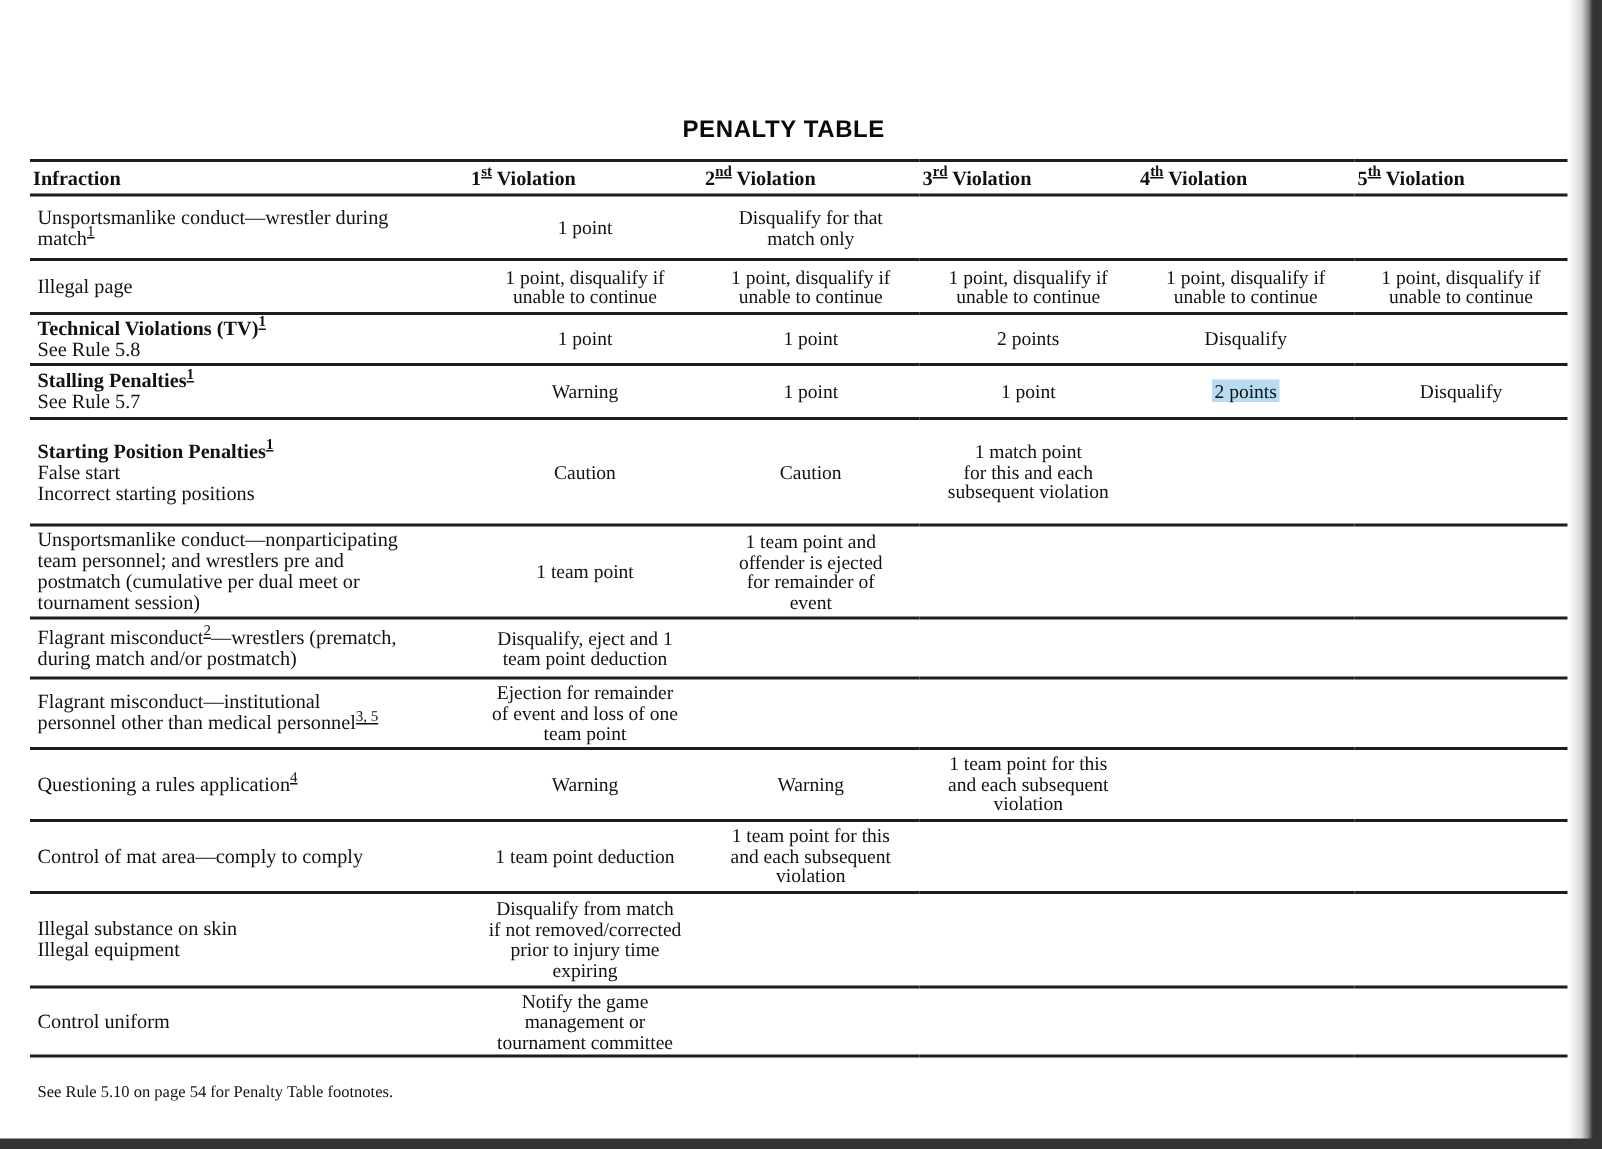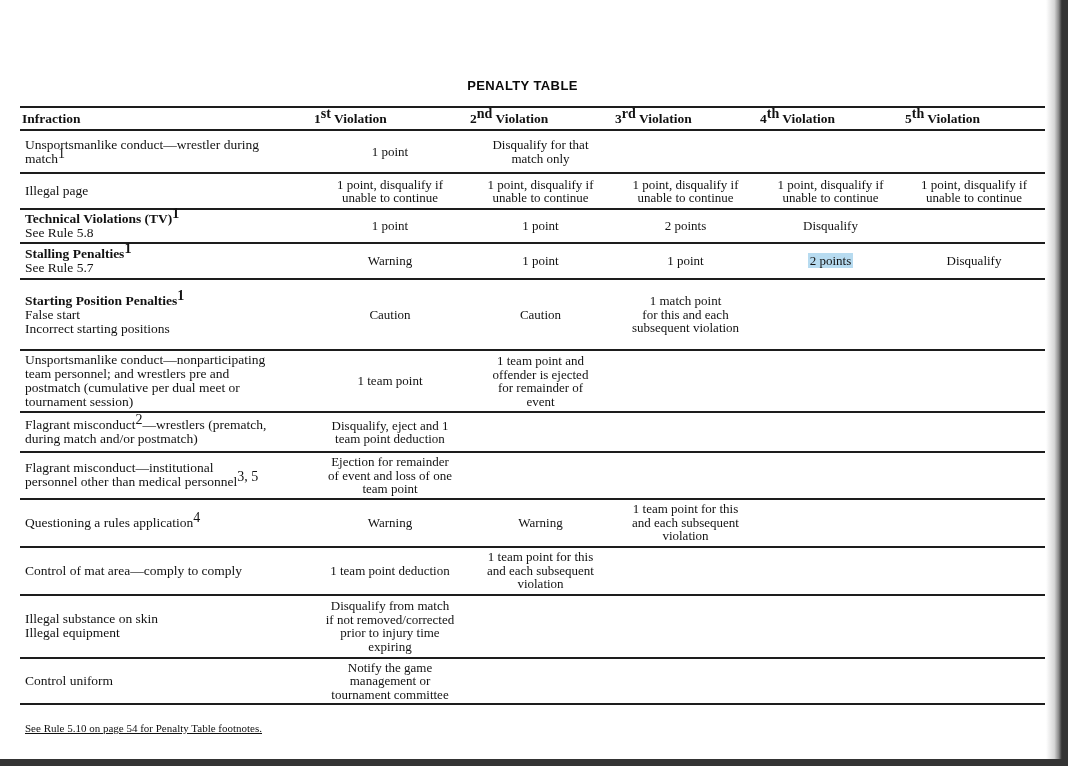--- a/index.html
+++ b/index.html
@@ -14,21 +14,21 @@
     background: #ffffff;
     position: relative;
     overflow: hidden;
     font-family: "Liberation Serif", "DejaVu Serif", serif;
     color: #121212;
   }
   .page-title {
     position: absolute; top: 78px; left: 20px; width: 1005px;
     text-align: center;
     font-family: "Liberation Sans", "DejaVu Sans", sans-serif;
-    font-weight: bold; font-size: 13px; letter-spacing: 0.4px;
+    font-weight: bold; font-size: 16px; letter-spacing: 0.4px;
     color: #0a0a0a;
   }
   table.penalty {
     position: absolute; top: 106px; left: 20px;
     width: 1025px;
     border-collapse: collapse;
     table-layout: fixed;
   }
   table.penalty thead th {
     border-top: 2px solid var(--rule);
@@ -43,25 +43,25 @@
     text-align: center; vertical-align: middle;
     padding: 2px 3px;
   }
   table.penalty tbody td.inf {
     text-align: left;
     font-size: 13.5px; line-height: 14px;
     padding: 2px 6px 2px 5px;
     margin-top: 28px;
   }
   .b { font-weight: bold; }
-  sup { font-size: 14px; vertical-align: super; line-height: 0; }
+  sup { font-size: 10px; vertical-align: super; line-height: 0; text-decoration: underline; }
   .hl { background: var(--highlight); padding: 0 2px; }
   .footnote {
     position: absolute; top: 722px; left: 25px;
-    font-size: 11px; color: #111; text-decoration: underline;
+    font-size: 11px; color: #111;
   }
   .edge-right {
     position: absolute; top: 0; right: 0;
     width: 22px; height: 100%;
     background: linear-gradient(to right, #ffffff 0%, #d6d6d6 38%, #8a8a8a 58%, var(--edge) 72%, var(--edge) 100%);
   }
   .edge-bottom {
     position: absolute; left: 0; bottom: 0;
     width: 100%; height: 7px;
     background: var(--edge);

